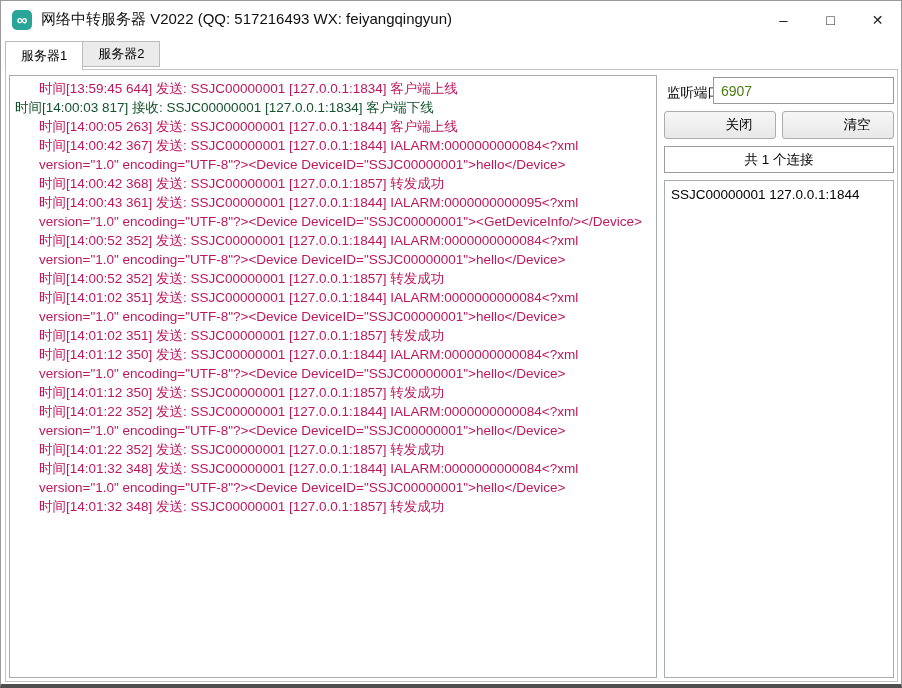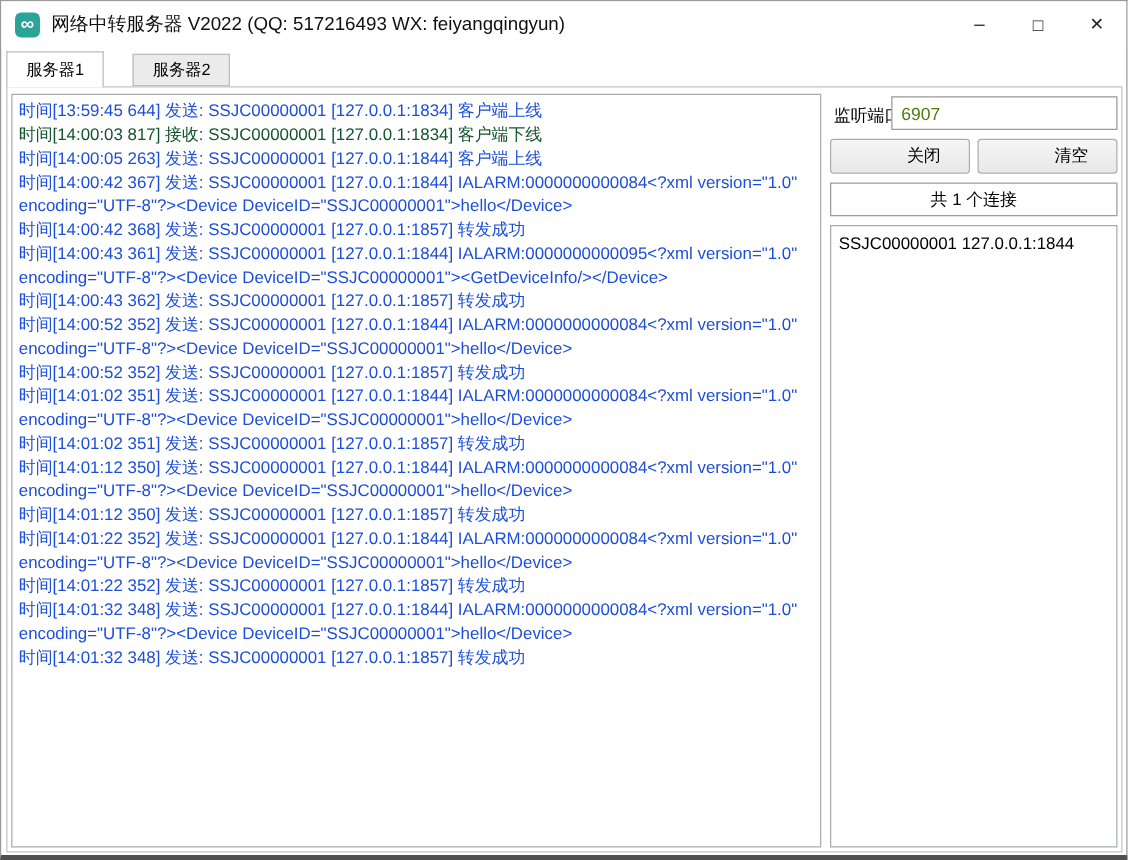--- a/index.html
+++ b/index.html
@@ -14,34 +14,34 @@
   .titlebar{position:absolute;left:0;top:0;width:100%;height:37px;background:#fff;display:flex;align-items:center;}
   .app-icon{width:20px;height:20px;margin:0 9px 0 11px;background:#2aa496;border-radius:5px;
     color:#fff;display:flex;align-items:center;justify-content:center;font-size:15px;font-weight:bold;flex:0 0 auto;}
   .title-text{font-size:15px;color:#101010;white-space:nowrap;}
   .win-controls{margin-left:auto;display:flex;height:100%;}
   .win-btn{width:47px;height:100%;display:flex;align-items:center;justify-content:center;color:#222;}
   .win-btn.min{font-size:15px;}
   .win-btn.max{font-size:14px;}
   .win-btn.close{font-size:14px;}
   
-  .tabbar{position:absolute;left:4px;top:40px;height:29px;display:flex;align-items:center;z-index:3;gap:24px;}
+  .tabbar{position:absolute;left:4px;top:40px;height:29px;display:flex;align-items:flex-start;z-index:3;}
   .tab{box-sizing:border-box;padding:0 15px;display:flex;align-items:center;justify-content:center;
     font-size:13px;border:1px solid #bcbcbc;color:#000;}
   .tab.active{background:#fff;border-bottom:none;height:29px;z-index:4;}
   .tab.inactive{background:#ebebeb;height:26px;margin-left:-1px;}
   
   .pane{position:absolute;left:4px;top:68px;width:893px;height:613px;box-sizing:border-box;
     border:1px solid #c3c3c3;background:#fff;z-index:1;}
   
   .log{position:absolute;left:8px;top:74px;width:648px;height:603px;box-sizing:border-box;z-index:2;
     border:1px solid #a9acb2;background:#fff;padding:3px 5px;
     font-size:13.5px;line-height:19px;overflow:hidden;}
   .log-entry{white-space:pre-wrap;overflow-wrap:break-word;word-break:break-word;}
-  .log-entry.green{color:#1d4ed8;}
+  .log-entry.green{color:#be185d;margin-left:24px;}
   .log-entry.red{color:#14532d;}
   
   .port-label{position:absolute;left:666px;top:83px;font-size:13.5px;z-index:2;}
   .port-input{position:absolute;left:712px;top:76px;width:181px;height:27px;box-sizing:border-box;z-index:2;
     border:1px solid #999;background:#fff;font-family:inherit;font-size:14px;color:#4d7c0f;padding:0 4px 0 7px;outline:none;}
   .btn{position:absolute;width:112px;height:28px;box-sizing:border-box;z-index:2;
     border:1px solid #acacac;border-radius:3px;background:linear-gradient(#f6f6f6,#e8e8e8);
     font-size:13.5px;display:flex;align-items:center;justify-content:center;cursor:default;padding-left:38px;}
   .btn-close{left:663px;top:110px;}
   .btn-clear{left:781px;top:110px;}
@@ -71,21 +71,20 @@
 
 <div class="pane"></div>
 
 <div class="log">
     <div class="log-entry green">时间[13:59:45 644] 发送: SSJC00000001 [127.0.0.1:1834] 客户端上线</div>
     <div class="log-entry red">时间[14:00:03 817] 接收: SSJC00000001 [127.0.0.1:1834] 客户端下线</div>
     <div class="log-entry green">时间[14:00:05 263] 发送: SSJC00000001 [127.0.0.1:1844] 客户端上线</div>
     <div class="log-entry green">时间[14:00:42 367] 发送: SSJC00000001 [127.0.0.1:1844] IALARM:0000000000084&lt;?xml version="1.0" encoding="UTF-8"?&gt;&lt;Device DeviceID="SSJC00000001"&gt;hello&lt;/Device&gt;</div>
     <div class="log-entry green">时间[14:00:42 368] 发送: SSJC00000001 [127.0.0.1:1857] 转发成功</div>
     <div class="log-entry green">时间[14:00:43 361] 发送: SSJC00000001 [127.0.0.1:1844] IALARM:0000000000095&lt;?xml version="1.0" encoding="UTF-8"?&gt;&lt;Device DeviceID="SSJC00000001"&gt;&lt;GetDeviceInfo/&gt;&lt;/Device&gt;</div>
-    <div class="log-entry green">时间[14:00:43 362] 发送: SSJC00000001 [127.0.0.1:1857] 转发成功</div>
     <div class="log-entry green">时间[14:00:52 352] 发送: SSJC00000001 [127.0.0.1:1844] IALARM:0000000000084&lt;?xml version="1.0" encoding="UTF-8"?&gt;&lt;Device DeviceID="SSJC00000001"&gt;hello&lt;/Device&gt;</div>
     <div class="log-entry green">时间[14:00:52 352] 发送: SSJC00000001 [127.0.0.1:1857] 转发成功</div>
     <div class="log-entry green">时间[14:01:02 351] 发送: SSJC00000001 [127.0.0.1:1844] IALARM:0000000000084&lt;?xml version="1.0" encoding="UTF-8"?&gt;&lt;Device DeviceID="SSJC00000001"&gt;hello&lt;/Device&gt;</div>
     <div class="log-entry green">时间[14:01:02 351] 发送: SSJC00000001 [127.0.0.1:1857] 转发成功</div>
     <div class="log-entry green">时间[14:01:12 350] 发送: SSJC00000001 [127.0.0.1:1844] IALARM:0000000000084&lt;?xml version="1.0" encoding="UTF-8"?&gt;&lt;Device DeviceID="SSJC00000001"&gt;hello&lt;/Device&gt;</div>
     <div class="log-entry green">时间[14:01:12 350] 发送: SSJC00000001 [127.0.0.1:1857] 转发成功</div>
     <div class="log-entry green">时间[14:01:22 352] 发送: SSJC00000001 [127.0.0.1:1844] IALARM:0000000000084&lt;?xml version="1.0" encoding="UTF-8"?&gt;&lt;Device DeviceID="SSJC00000001"&gt;hello&lt;/Device&gt;</div>
     <div class="log-entry green">时间[14:01:22 352] 发送: SSJC00000001 [127.0.0.1:1857] 转发成功</div>
     <div class="log-entry green">时间[14:01:32 348] 发送: SSJC00000001 [127.0.0.1:1844] IALARM:0000000000084&lt;?xml version="1.0" encoding="UTF-8"?&gt;&lt;Device DeviceID="SSJC00000001"&gt;hello&lt;/Device&gt;</div>
     <div class="log-entry green">时间[14:01:32 348] 发送: SSJC00000001 [127.0.0.1:1857] 转发成功</div>

